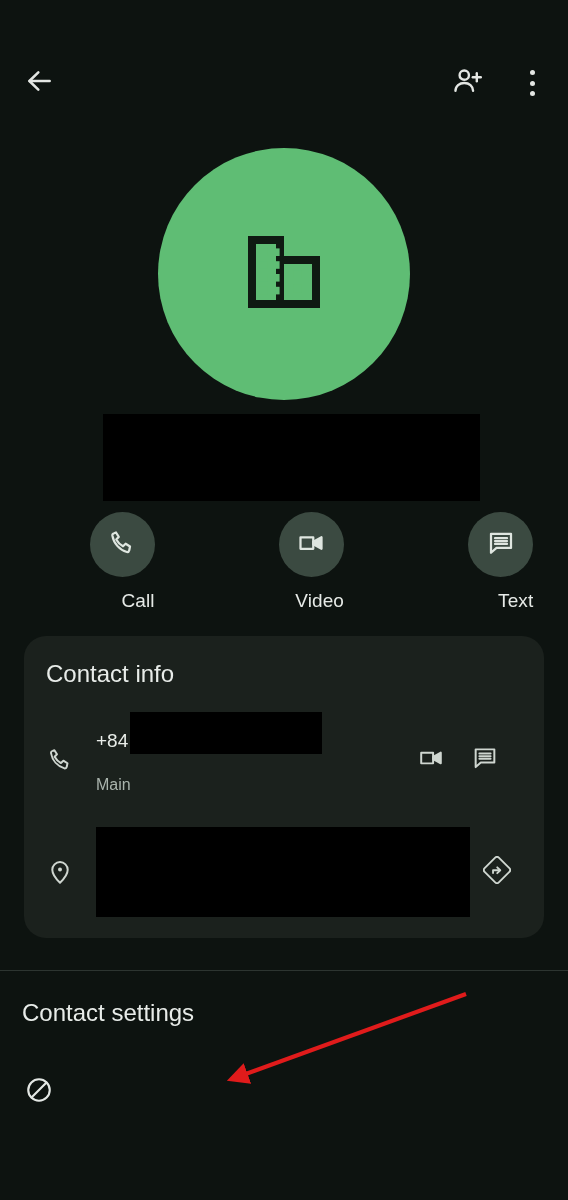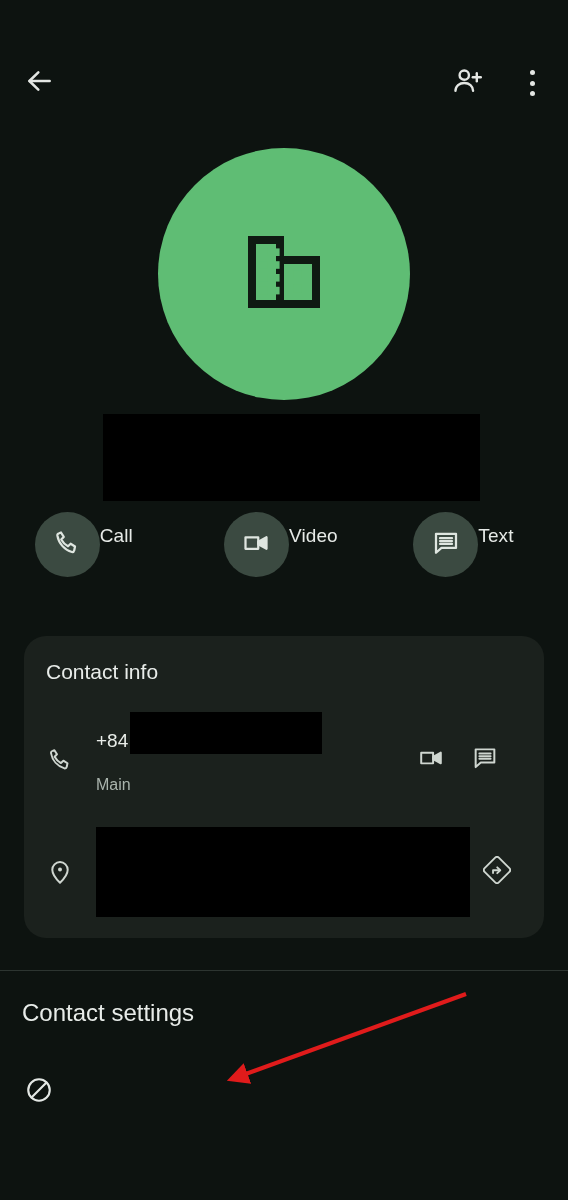--- a/index.html
+++ b/index.html
@@ -98,22 +98,22 @@
     left: 0;
     top: 512px;
     width: 568px;
     display: flex;
     justify-content: space-around;
     align-items: flex-start;
   }
   .action {
     width: 120px;
     display: flex;
-    flex-direction: row;
-    align-items: flex-start;
+    flex-direction: column;
+    align-items: flex-end;
   }
   .action-circle {
     width: 65px;
     height: 65px;
     border-radius: 50%;
     background: #3b4a41;
     display: flex;
     align-items: center;
     justify-content: center;
   }
@@ -131,21 +131,21 @@
     top: 636px;
     width: 520px;
     height: 302px;
     background: #1b211d;
     border-radius: 22px;
   }
   .card-title {
     position: absolute;
     left: 22px;
     top: 24px;
-    font-size: 21px;
+    font-size: 24px;
     color: #e8ece9;
   }
 
   .row {
     position: absolute;
     left: 0;
     width: 488px;
     display: flex;
     align-items: center;
   }

